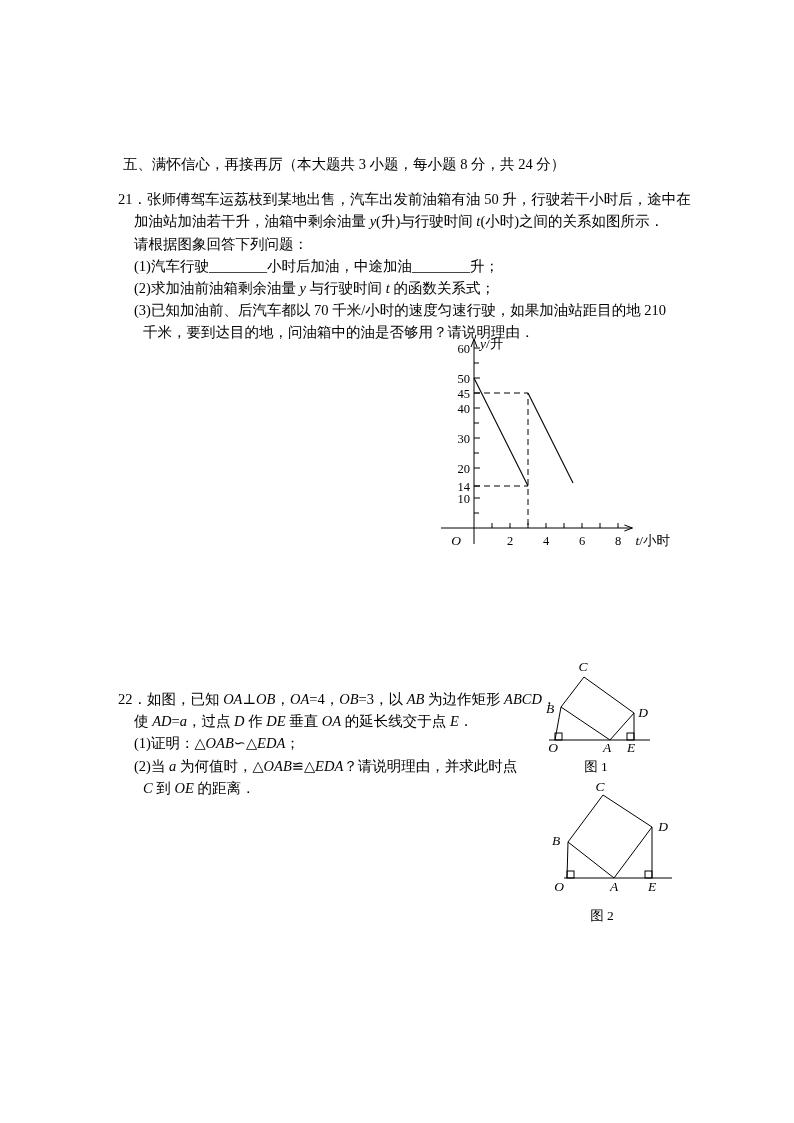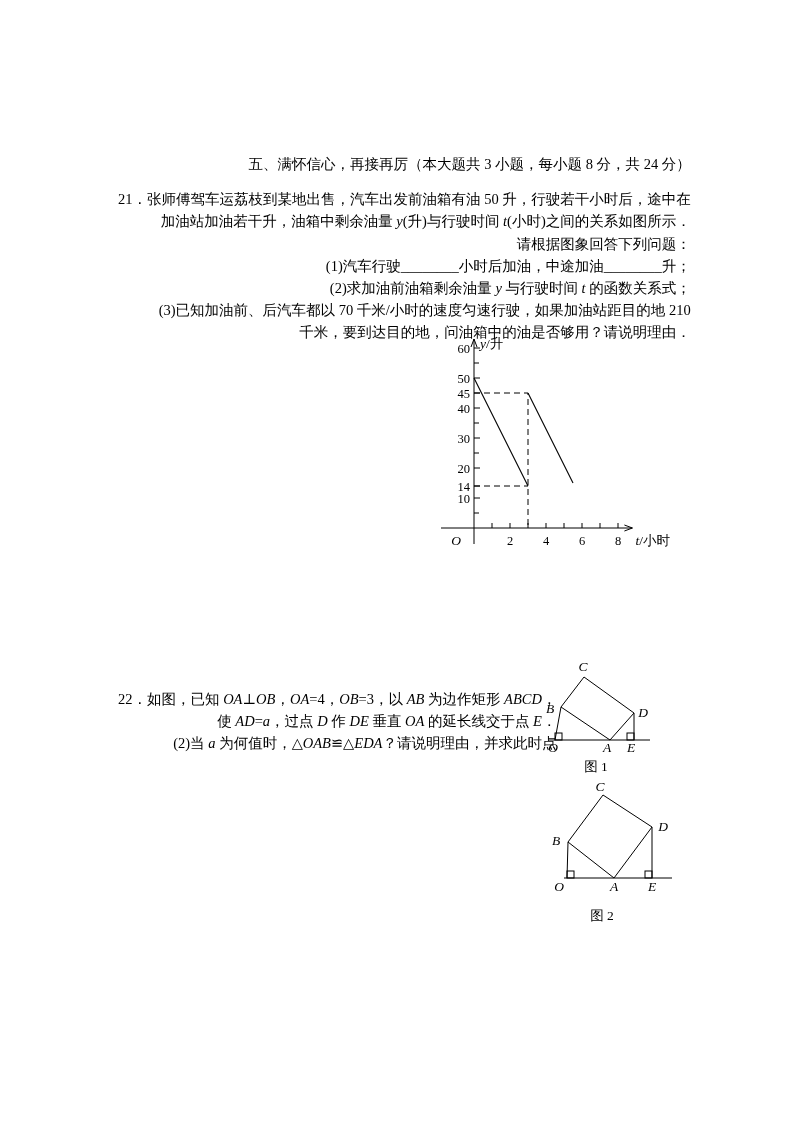--- a/index.html
+++ b/index.html
@@ -1,21 +1,21 @@
 <!DOCTYPE html>
 <html><head>
 <meta charset="utf-8">
 <style>
   html,body{margin:0;padding:0;background:#ffffff;}
   .page{
     position:relative;width:794px;height:1123px;background:#ffffff;color:#000;
     font-family:"Liberation Serif","DejaVu Serif",serif;font-size:14.5px;overflow:hidden;
   }
   .block{position:absolute;line-height:22.2px;white-space:nowrap;}
-  .line{height:22.2px;text-align:right;}
+  .line{height:22.2px;}
   .hdr{margin-left:5px;}
   .gap-top{margin-top:13px;}
   .ind1{margin-left:16px;}
   .ind2{margin-left:25px;}
   i{font-style:italic;}
   .figwrap{position:absolute;}
   svg{display:block;}
   svg text{font-family:"Liberation Serif","DejaVu Serif",serif;fill:#000;}
   text.tick{font-size:12.5px;}
   text.axis-label{font-size:13.5px;}
@@ -82,21 +82,23 @@
         <polyline points="93,60 138,150" fill="none" stroke="#000000" stroke-width="1.1"></polyline>
         <text x="45" y="15" class="axis-label"><tspan font-style="italic">y</tspan><tspan>/升</tspan></text>
         <text x="200.4" y="212" class="axis-label"><tspan font-style="italic">t</tspan><tspan>/小时</tspan></text>
         <text x="21" y="212" text-anchor="middle" class="axis-label" font-style="italic">O</text>
       </svg>
   </div>
 
   <div class="block" style="left:118px;top:688px;">
     <div class="line">22．如图，已知 <i>OA</i>⊥<i>OB</i>，<i>OA</i>=4，<i>OB</i>=3，以 <i>AB</i> 为边作矩形 <i>ABCD</i>，</div>
     <div class="line ind1">使 <i>AD</i>=<i>a</i>，过点 <i>D</i> 作 <i>DE</i> 垂直 <i>OA</i> 的延长线交于点 <i>E</i>．</div>
+    <div class="line ind1">(1)证明：△<i>OAB</i>∽△<i>EDA</i>；</div>
     <div class="line ind1">(2)当 <i>a</i> 为何值时，△<i>OAB</i>≌△<i>EDA</i>？请说明理由，并求此时点</div>
+    <div class="line ind2"><i>C</i> 到 <i>OE</i> 的距离．</div>
   </div>
 
   <div class="figwrap" style="left:543px;top:650px;">
     <svg width="130" height="128" viewBox="0 0 130 128">
         <line x1="6" y1="90" x2="107" y2="90" stroke="#000000"></line>
         <line x1="12" y1="90" x2="18" y2="57" stroke="#000000"></line>
         <line x1="91" y1="90" x2="91" y2="63" stroke="#000000"></line>
         <line x1="67" y1="90" x2="18" y2="57" stroke="#000000"></line>
         <line x1="18" y1="57" x2="41" y2="27" stroke="#000000"></line>
         <line x1="41" y1="27" x2="91" y2="63" stroke="#000000"></line>

